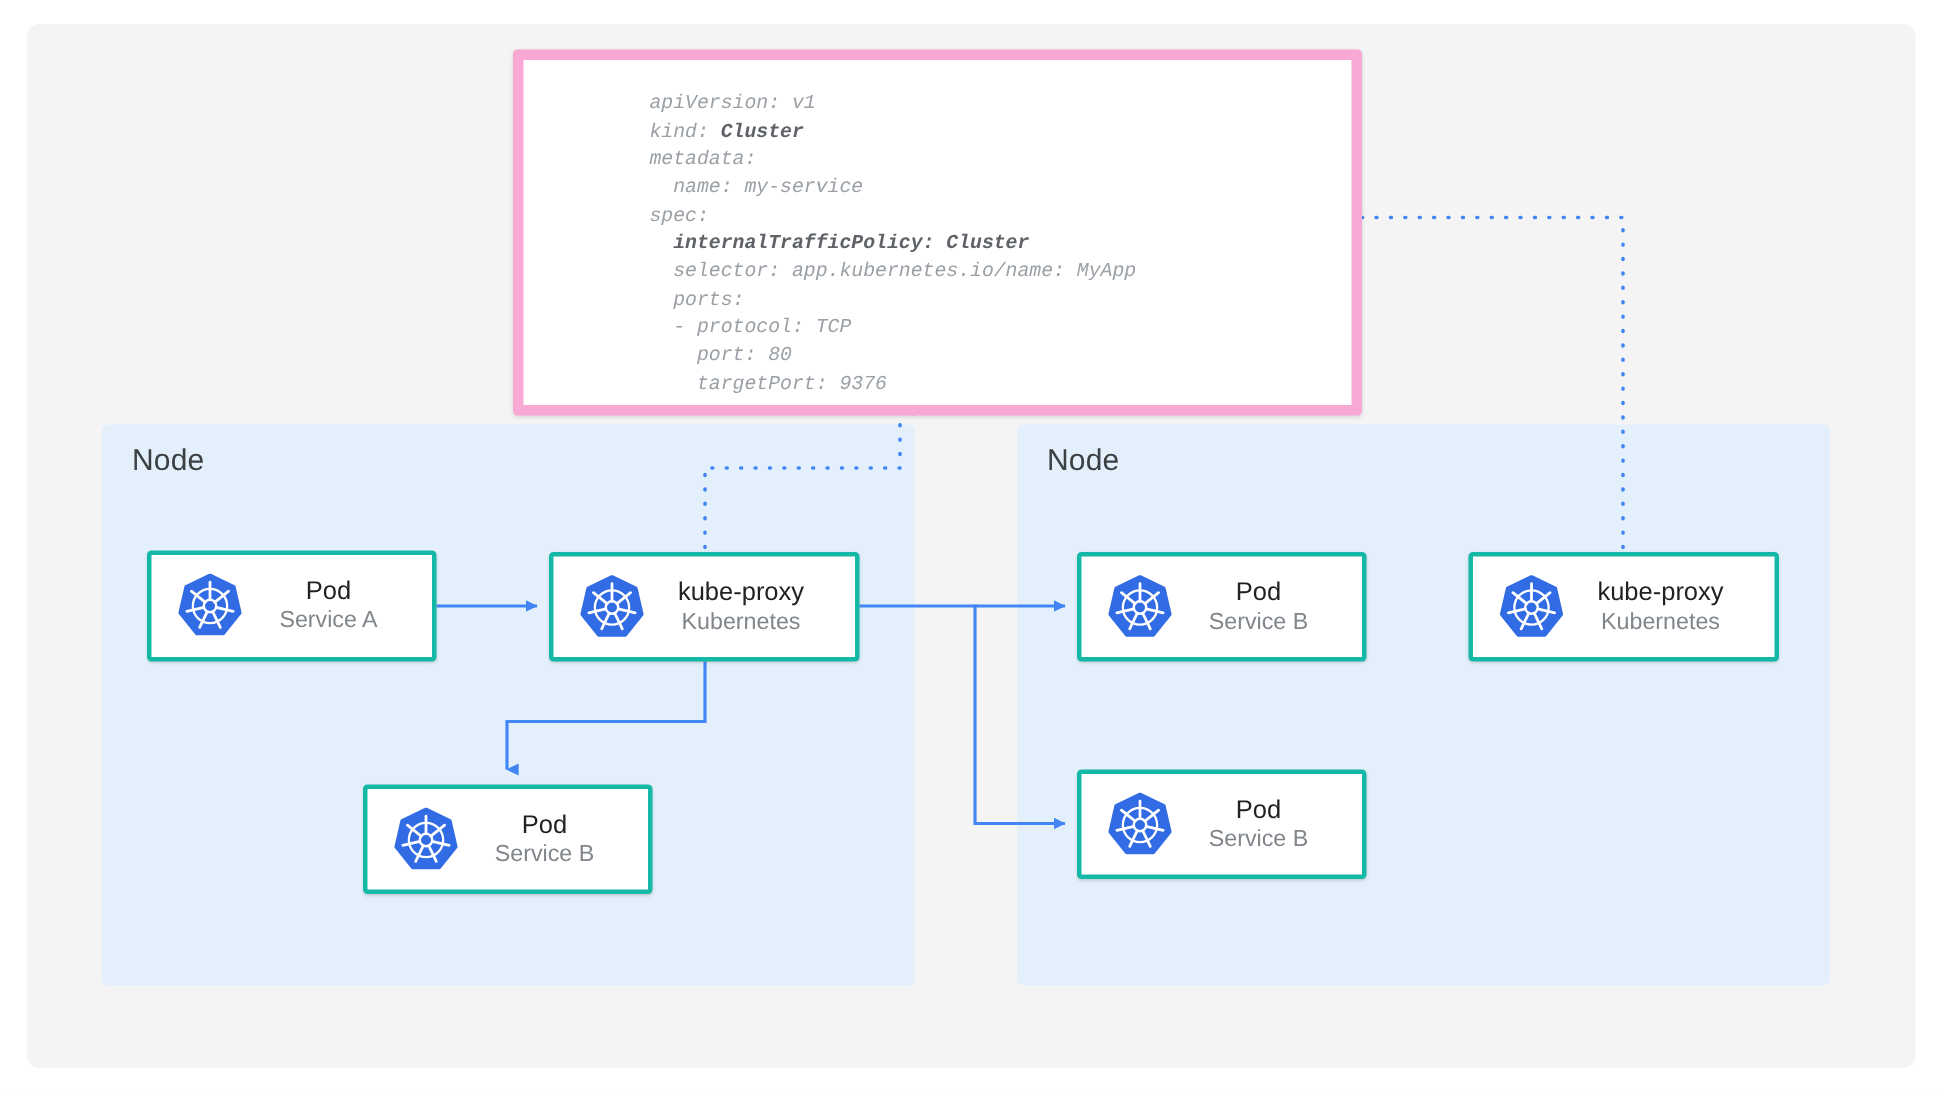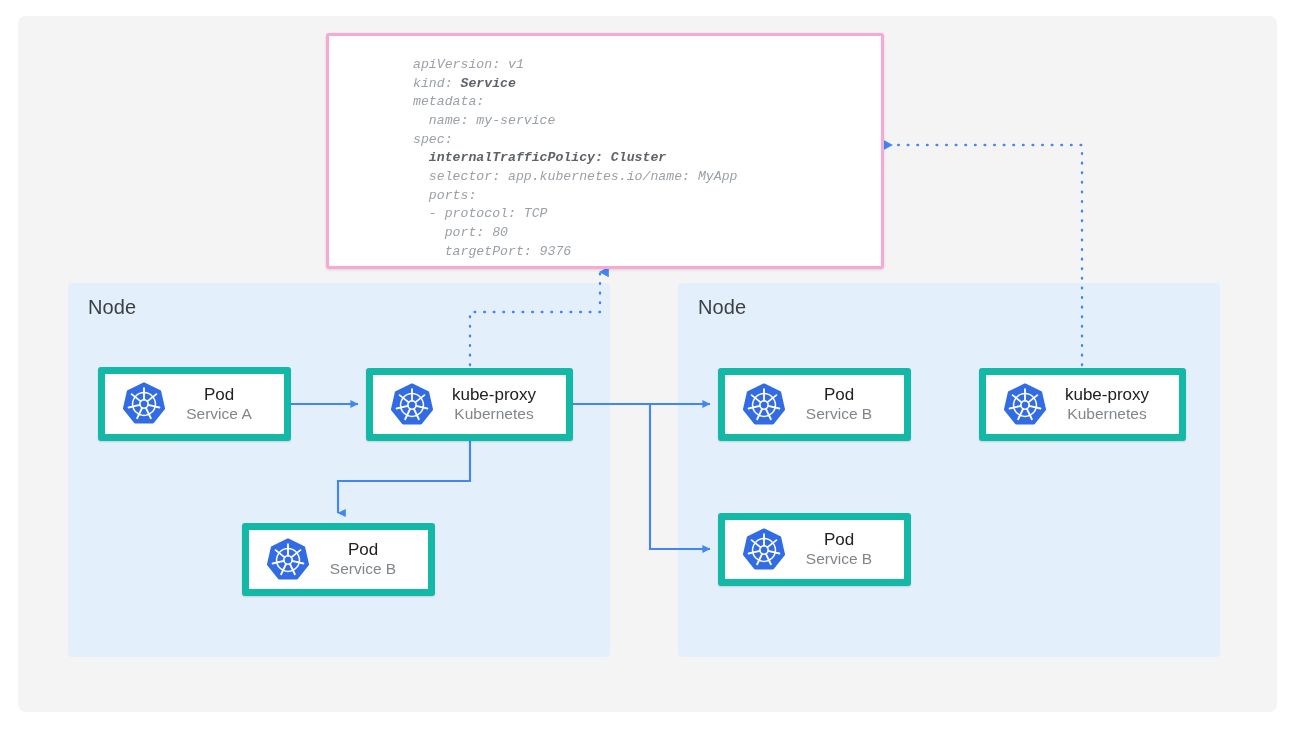--- a/index.html
+++ b/index.html
@@ -39,21 +39,21 @@
     top: 13px;
     font-size: 20px;
     color: #3c4043;
     letter-spacing: .1px;
     white-space: nowrap;
   }
   
   .card {
     position: absolute;
     background: #ffffff;
-    border: 7px solid #14b8a6;
+    border: 3px solid #14b8a6;
     border-radius: 3px;
     box-shadow: 0 1px 2px rgba(0,0,0,.14);
     display: flex;
     align-items: center;
     box-sizing: border-box;
     z-index: 4;
   }
   .card .k8s-logo {
     flex: 0 0 auto;
     margin-left: 17px;
@@ -80,26 +80,26 @@
   #pod-service-a       { left: 98px;  top: 367px; width: 193px; height: 74px; }
   #kube-proxy-left     { left: 366px; top: 368px; width: 207px; height: 73px; }
   #pod-service-b-left  { left: 242px; top: 523px; width: 193px; height: 73px; }
   #pod-service-b-top   { left: 718px; top: 368px; width: 193px; height: 73px; }
   #pod-service-b-bot   { left: 718px; top: 513px; width: 193px; height: 73px; }
   #kube-proxy-right    { left: 979px; top: 368px; width: 207px; height: 73px; }
 
   
   #yaml-card {
     position: absolute;
-    left: 326px;
+    left: 342px;
     top: 33px;
     width: 552px;
     height: 230px;
     background: #ffffff;
-    border: 3px solid #f9a8d4;
+    border: 7px solid #f9a8d4;
     border-radius: 3px;
     box-shadow: 0 1px 3px rgba(0,0,0,.13);
     z-index: 5;
     overflow: hidden;
   }
   #yaml-code {
     position: absolute;
     left: 84px;
     top: 20px;
     margin: 0;
@@ -155,21 +155,21 @@
     <path d="M573,404 L650,404 L650,549 L710,549" fill="none" stroke="#4285f4" stroke-width="2.1" stroke-linejoin="miter" marker-end="url(#arrow-r)"></path>
     <path d="M650,404 L710,404" fill="none" stroke="#4285f4" stroke-width="2.1" marker-end="url(#arrow-r)"></path>
 
     <path d="M470,365 L470,312 L600,312 L600,272" fill="none" stroke="#4285f4" stroke-width="2.4" stroke-linecap="round" stroke-dasharray="0.6 9" marker-end="url(#arrow-dot-up)"></path>
 
     <path d="M1082,365 L1082,145 L892,145" fill="none" stroke="#4285f4" stroke-width="2.4" stroke-linecap="round" stroke-dasharray="0.6 9" marker-end="url(#arrow-dot-left)"></path>
   </svg>
 
   <div id="yaml-card">
     <pre id="yaml-code">apiVersion: v1
-kind: <span class="em">Service</span>
+kind: <span class="em">Cluster</span>
 metadata:
   name: my-service
 spec:
   <span class="em">internalTrafficPolicy: Cluster</span>
   selector: app.kubernetes.io/name: MyApp
   ports:
   - protocol: TCP
     port: 80
     targetPort: 9376</pre>
   </div>

